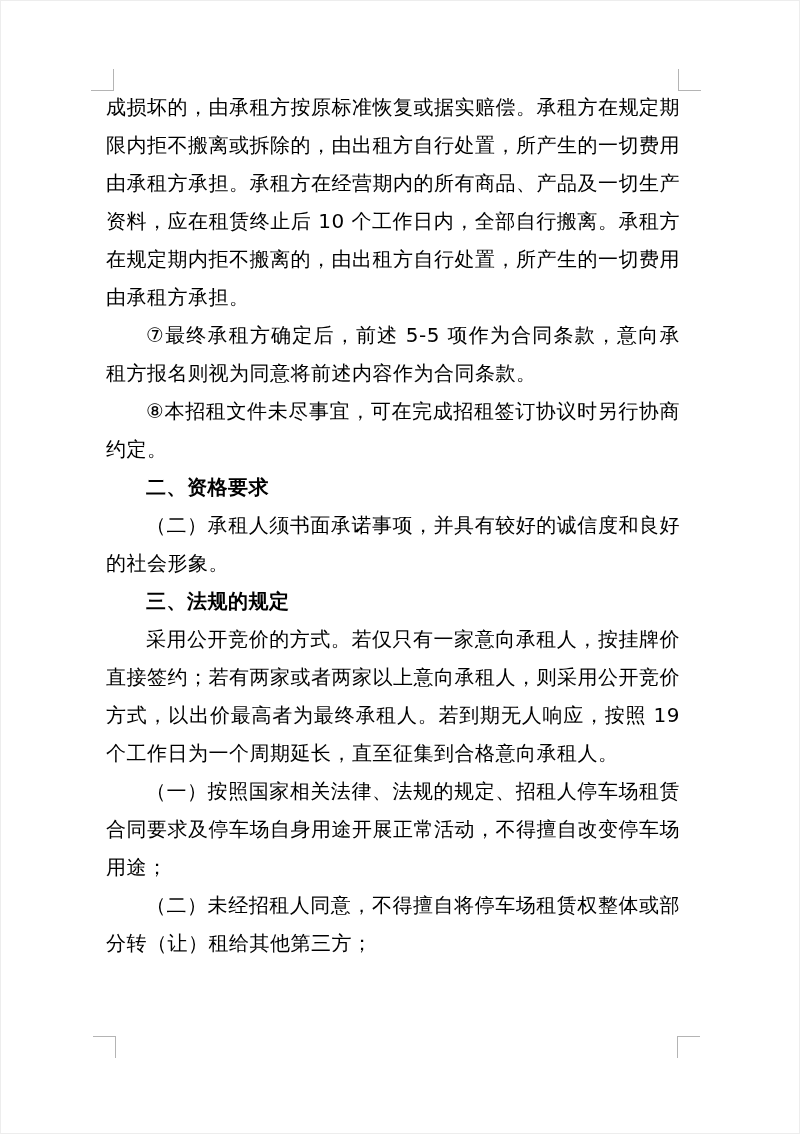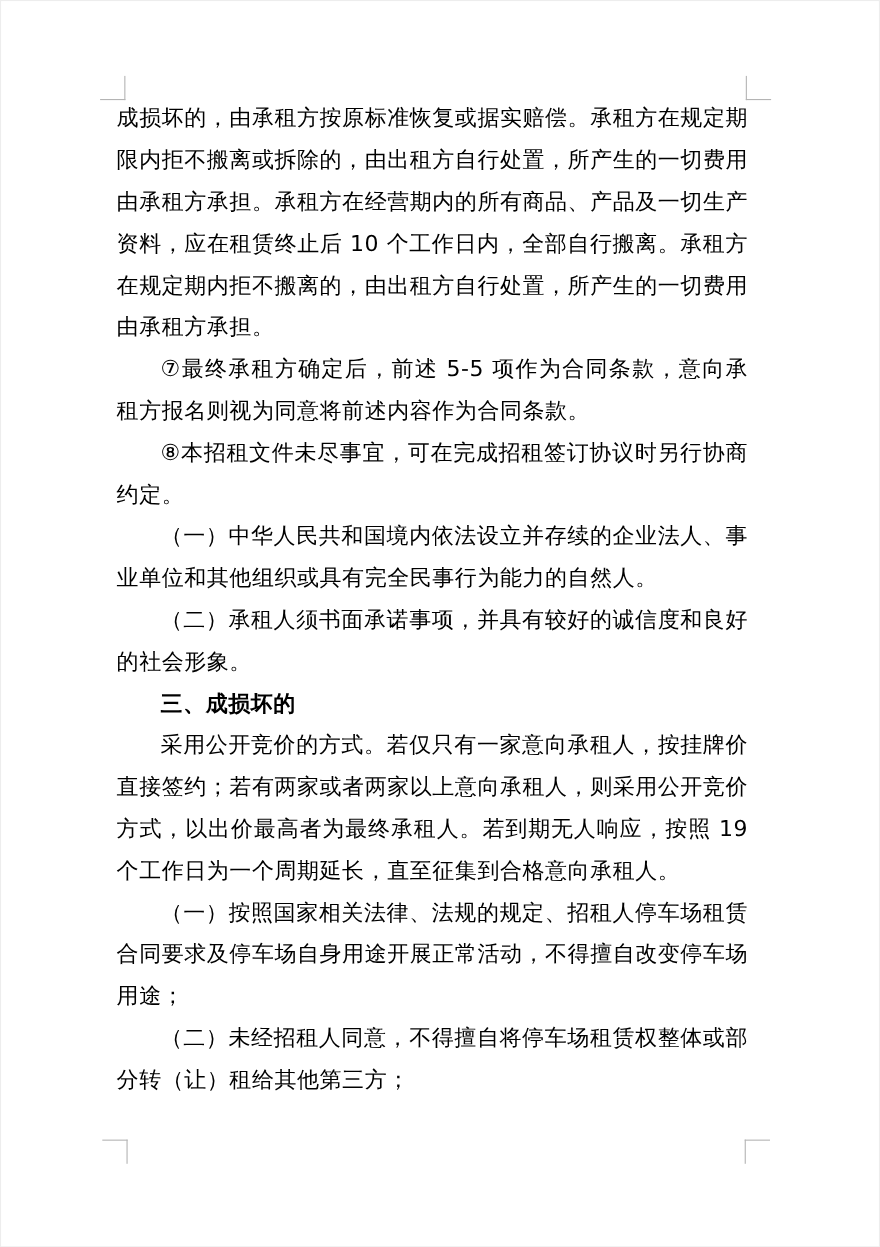--- a/index.html
+++ b/index.html
@@ -54,20 +54,20 @@
 
 <div class="canvas">
   <div class="crop tl"></div>
   <div class="crop tr"></div>
   <div class="crop bl"></div>
   <div class="crop br"></div>
   <div class="content" id="doc-content">
       <p class="">成损坏的，由承租方按原标准恢复或据实赔偿。承租方在规定期限内拒不搬离或拆除的，由出租方自行处置，所产生的一切费用由承租方承担。承租方在经营期内的所有商品、产品及一切生产资料，应在租赁终止后 10 个工作日内，全部自行搬离。承租方在规定期内拒不搬离的，由出租方自行处置，所产生的一切费用由承租方承担。</p>
       <p class="indent">⑦最终承租方确定后，前述 5-5 项作为合同条款，意向承租方报名则视为同意将前述内容作为合同条款。</p>
       <p class="indent">⑧本招租文件未尽事宜，可在完成招租签订协议时另行协商约定。</p>
-      <p class="indent">（一）中华人民共和国境内依法设立并存续的企业法人、事业单位和其他组织或具有完全民事行为能力的自然人。</p>
+      <p class="indent bold">二、资格要求</p>
       <p class="indent">（二）承租人须书面承诺事项，并具有较好的诚信度和良好的社会形象。</p>
-      <p class="indent bold">三、成损坏的</p>
+      <p class="indent bold">三、法规的规定</p>
       <p class="indent">采用公开竞价的方式。若仅只有一家意向承租人，按挂牌价直接签约；若有两家或者两家以上意向承租人，则采用公开竞价方式，以出价最高者为最终承租人。若到期无人响应，按照 19 个工作日为一个周期延长，直至征集到合格意向承租人。</p>
       <p class="indent">（一）按照国家相关法律、法规的规定、招租人停车场租赁合同要求及停车场自身用途开展正常活动，不得擅自改变停车场用途；</p>
       <p class="indent">（二）未经招租人同意，不得擅自将停车场租赁权整体或部分转（让）租给其他第三方；</p>
     </div>
 </div>
 
 </body></html>

